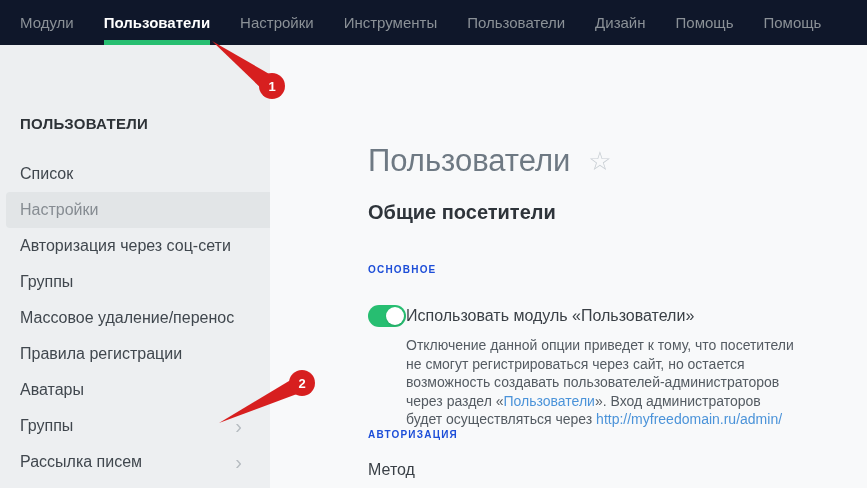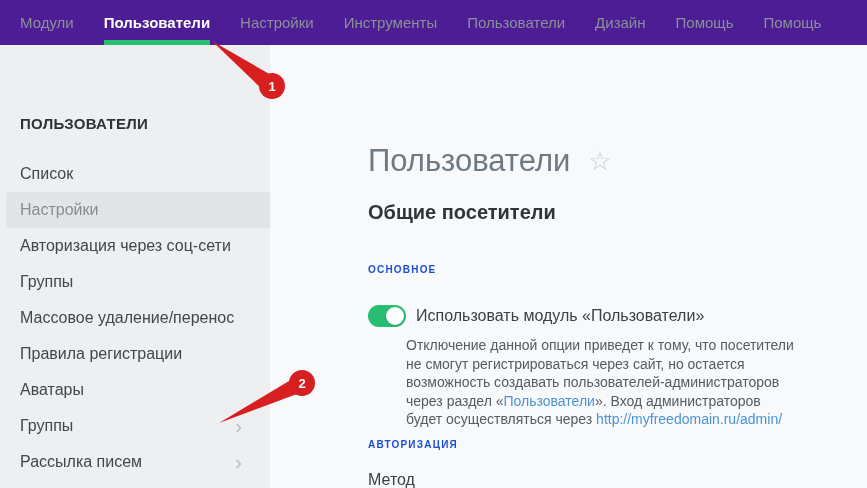--- a/index.html
+++ b/index.html
@@ -1,20 +1,20 @@
 <!DOCTYPE html>
 <html><head>
 <meta charset="utf-8">
 <style>
   * { margin:0; padding:0; box-sizing:border-box; }
   html,body { width:867px; height:488px; overflow:hidden; }
   body { font-family:"Liberation Sans", sans-serif; background:#f8f9fa; position:relative; }
 
   
-  .topnav { height:45px; background:#4c1d95; display:flex; align-items:stretch; padding-left:20px; gap:30px; }
+  .topnav { height:45px; background:#0f172a; display:flex; align-items:stretch; padding-left:20px; gap:30px; }
   .nav-item { display:flex; align-items:center; font-size:15px; color:#8b9197; position:relative; cursor:pointer; white-space:nowrap; }
   .nav-item.active { color:#ffffff; font-weight:bold; }
   .nav-underline { position:absolute; left:0; right:0; bottom:0; height:5px; background:#27be71; }
 
   
   .app { display:flex; height:443px; }
 
   
   .sidebar { width:270px; background:#edeff1; flex:0 0 270px; }
   .sidebar-heading { margin:60px 0 15px 0; padding:0 20px; height:36px; display:flex; align-items:center;
@@ -26,27 +26,27 @@
 
   
   .main { flex:1; background:#f8f9fa; padding:97px 0 0 98px; }
   .title-row { display:flex; align-items:center; gap:18px; }
   .page-title { font-size:31px; line-height:38px; color:#6e7983; font-weight:normal; }
   .star { font-size:26px; color:#c8ced3; line-height:1; cursor:pointer; }
   .subtitle { margin-top:20px; font-size:20px; line-height:24px; color:#2e343a; font-weight:bold; }
 
   .section-heading { font-size:10px; font-weight:bold; color:#1d4ed8; letter-spacing:1.2px; }
   .heading-basic { margin-top:40px; }
-  .heading-auth  { margin-top:10px; }
+  .heading-auth  { }
 
   .toggle-row { margin-top:30px; display:flex; align-items:center; }
   .toggle { width:38px; height:22px; border-radius:11px; background:#27be71; position:relative; cursor:pointer; flex:0 0 38px; }
   .toggle-knob { position:absolute; top:2px; right:2px; width:18px; height:18px; border-radius:50%; background:#ffffff;
                  box-shadow:0 1px 2px rgba(0,0,0,0.15); }
-  .toggle-label { margin-left:10px; font-size:16px; color:#3a4046; }
+  .toggle-label { font-size:16px; color:#3a4046; }
 
   .desc { margin:9px 0 0 38px; max-width:388px; font-size:14px; line-height:18.5px; color:#545b62; }
   .desc a { color:#4b93d9; text-decoration:none; }
 
   .method-label { margin-top:21px; font-size:16px; color:#3a4046; }
 
   
   .overlay { position:absolute; left:0; top:0; width:867px; height:488px; pointer-events:none; }
   .badge-num { font-family:"Liberation Sans", sans-serif; font-size:13px; font-weight:bold; fill:#ffffff; }
 </style>

